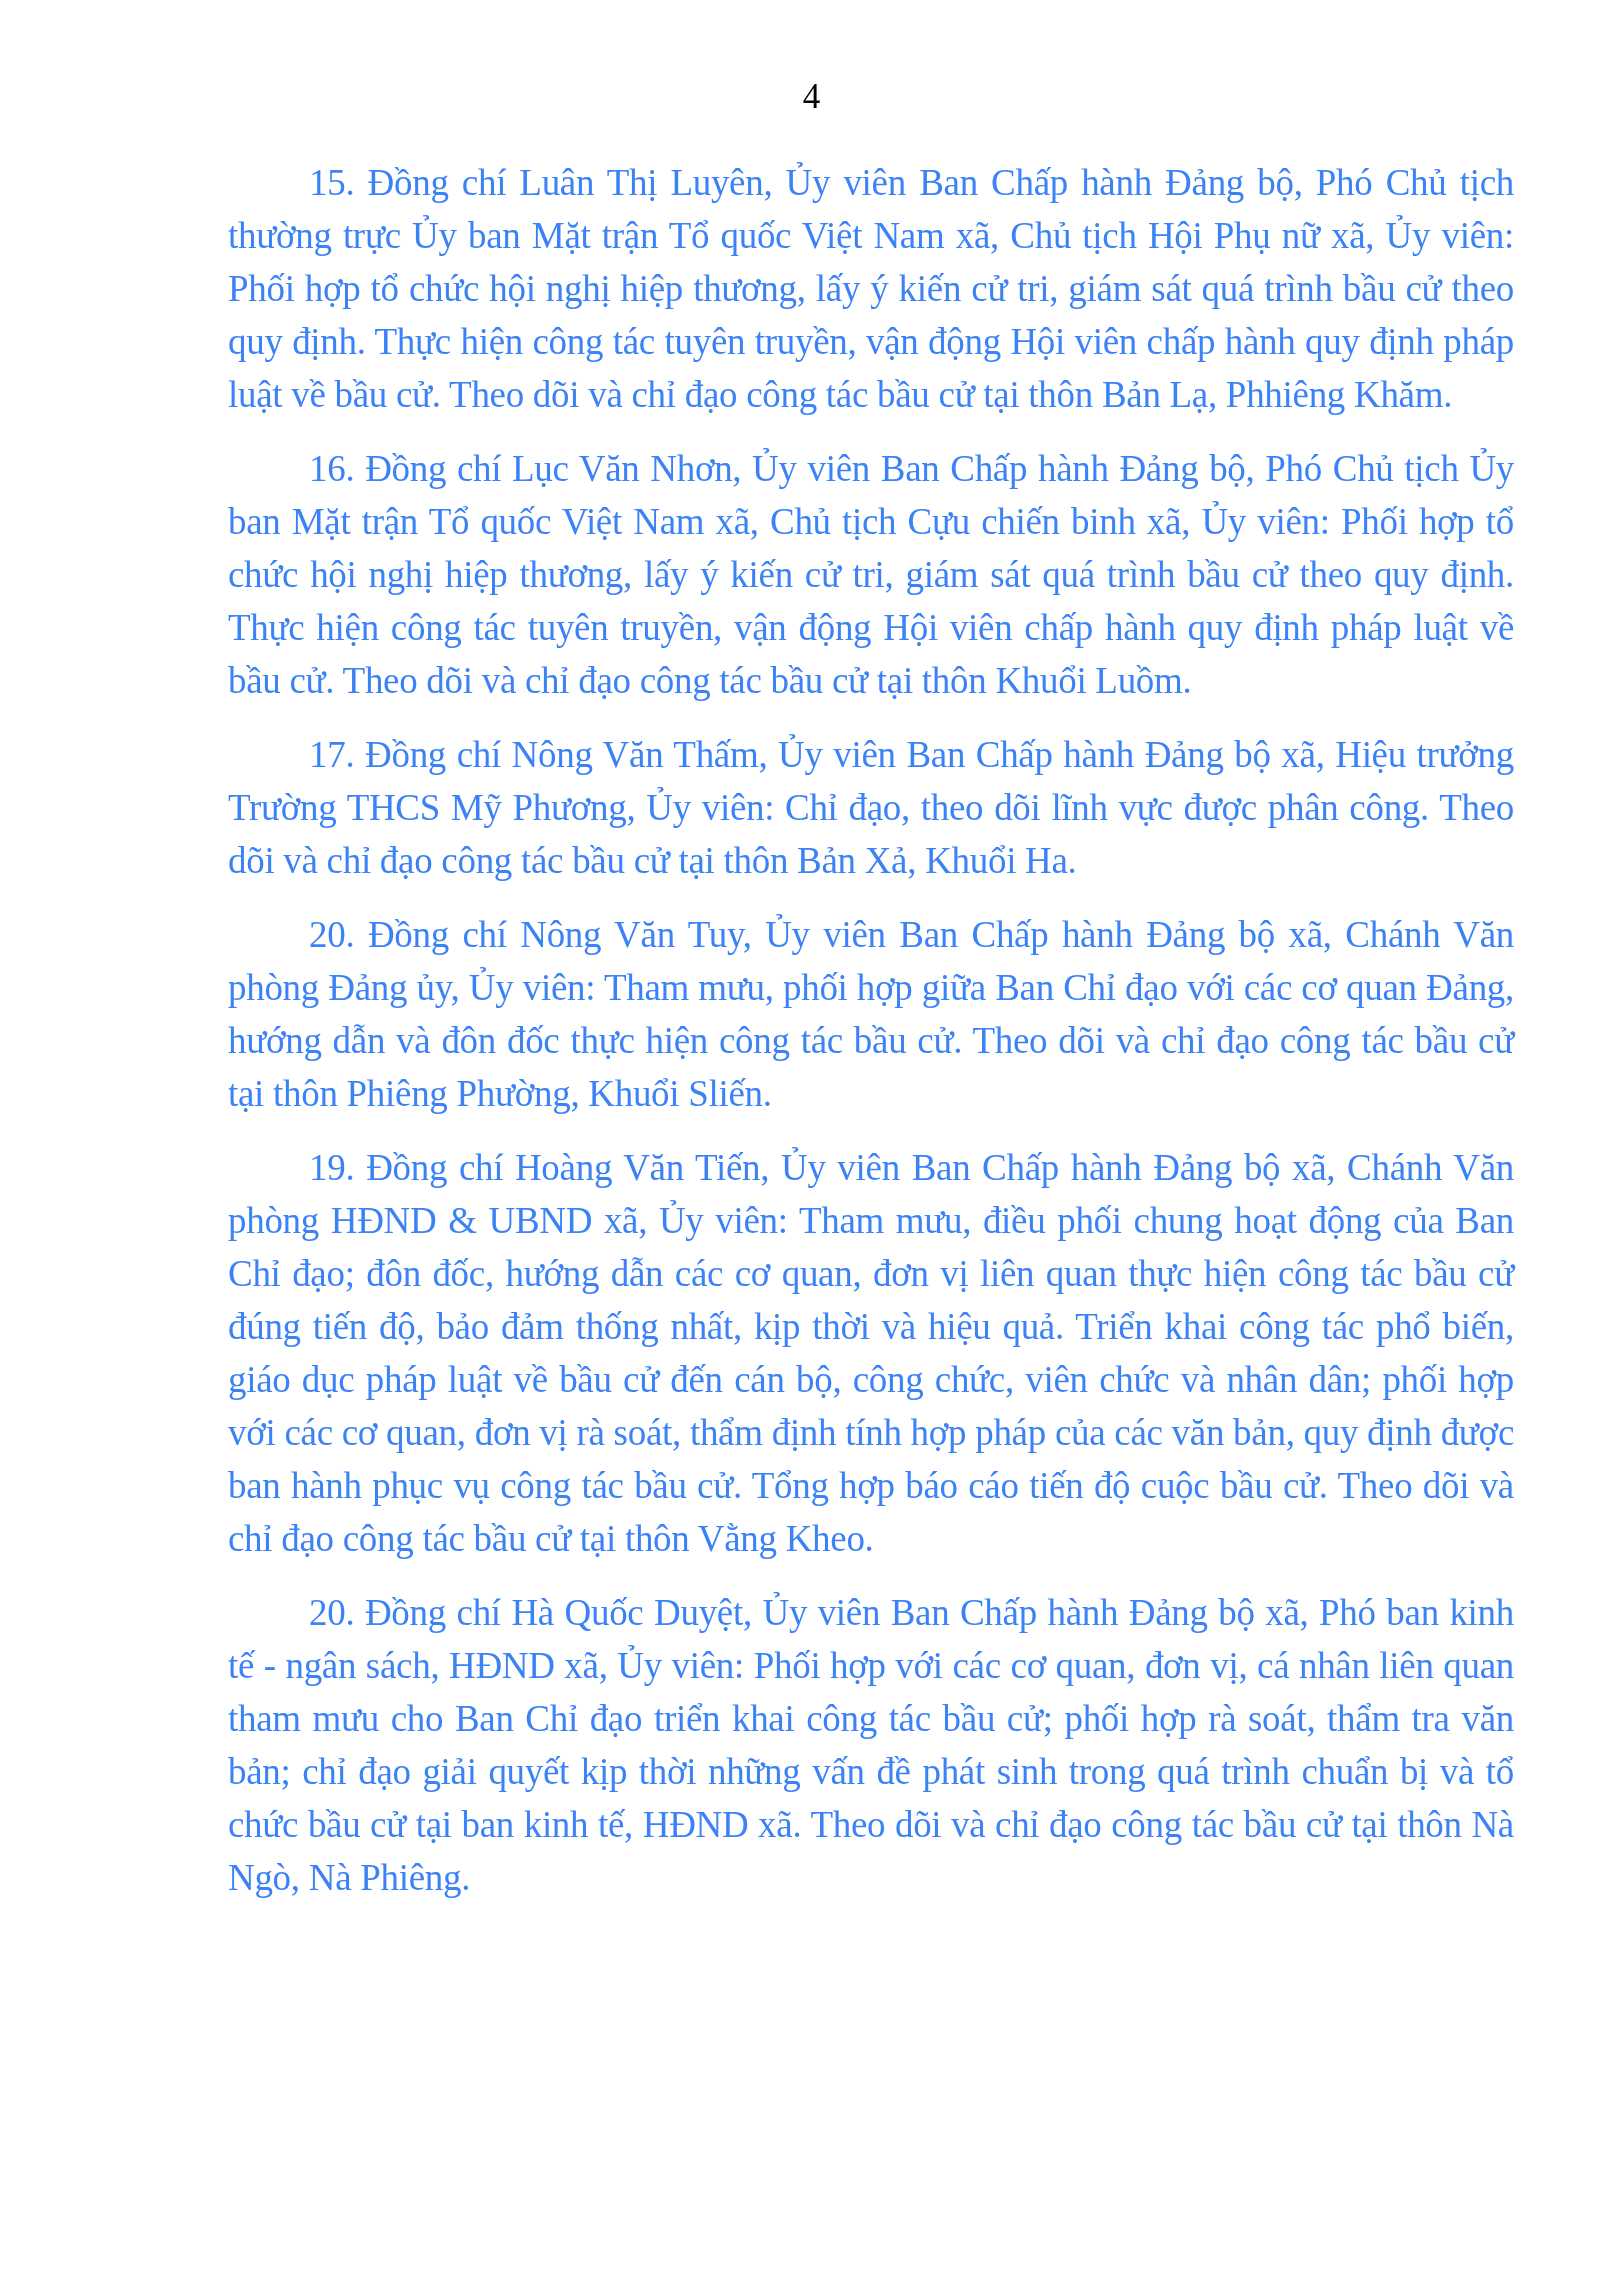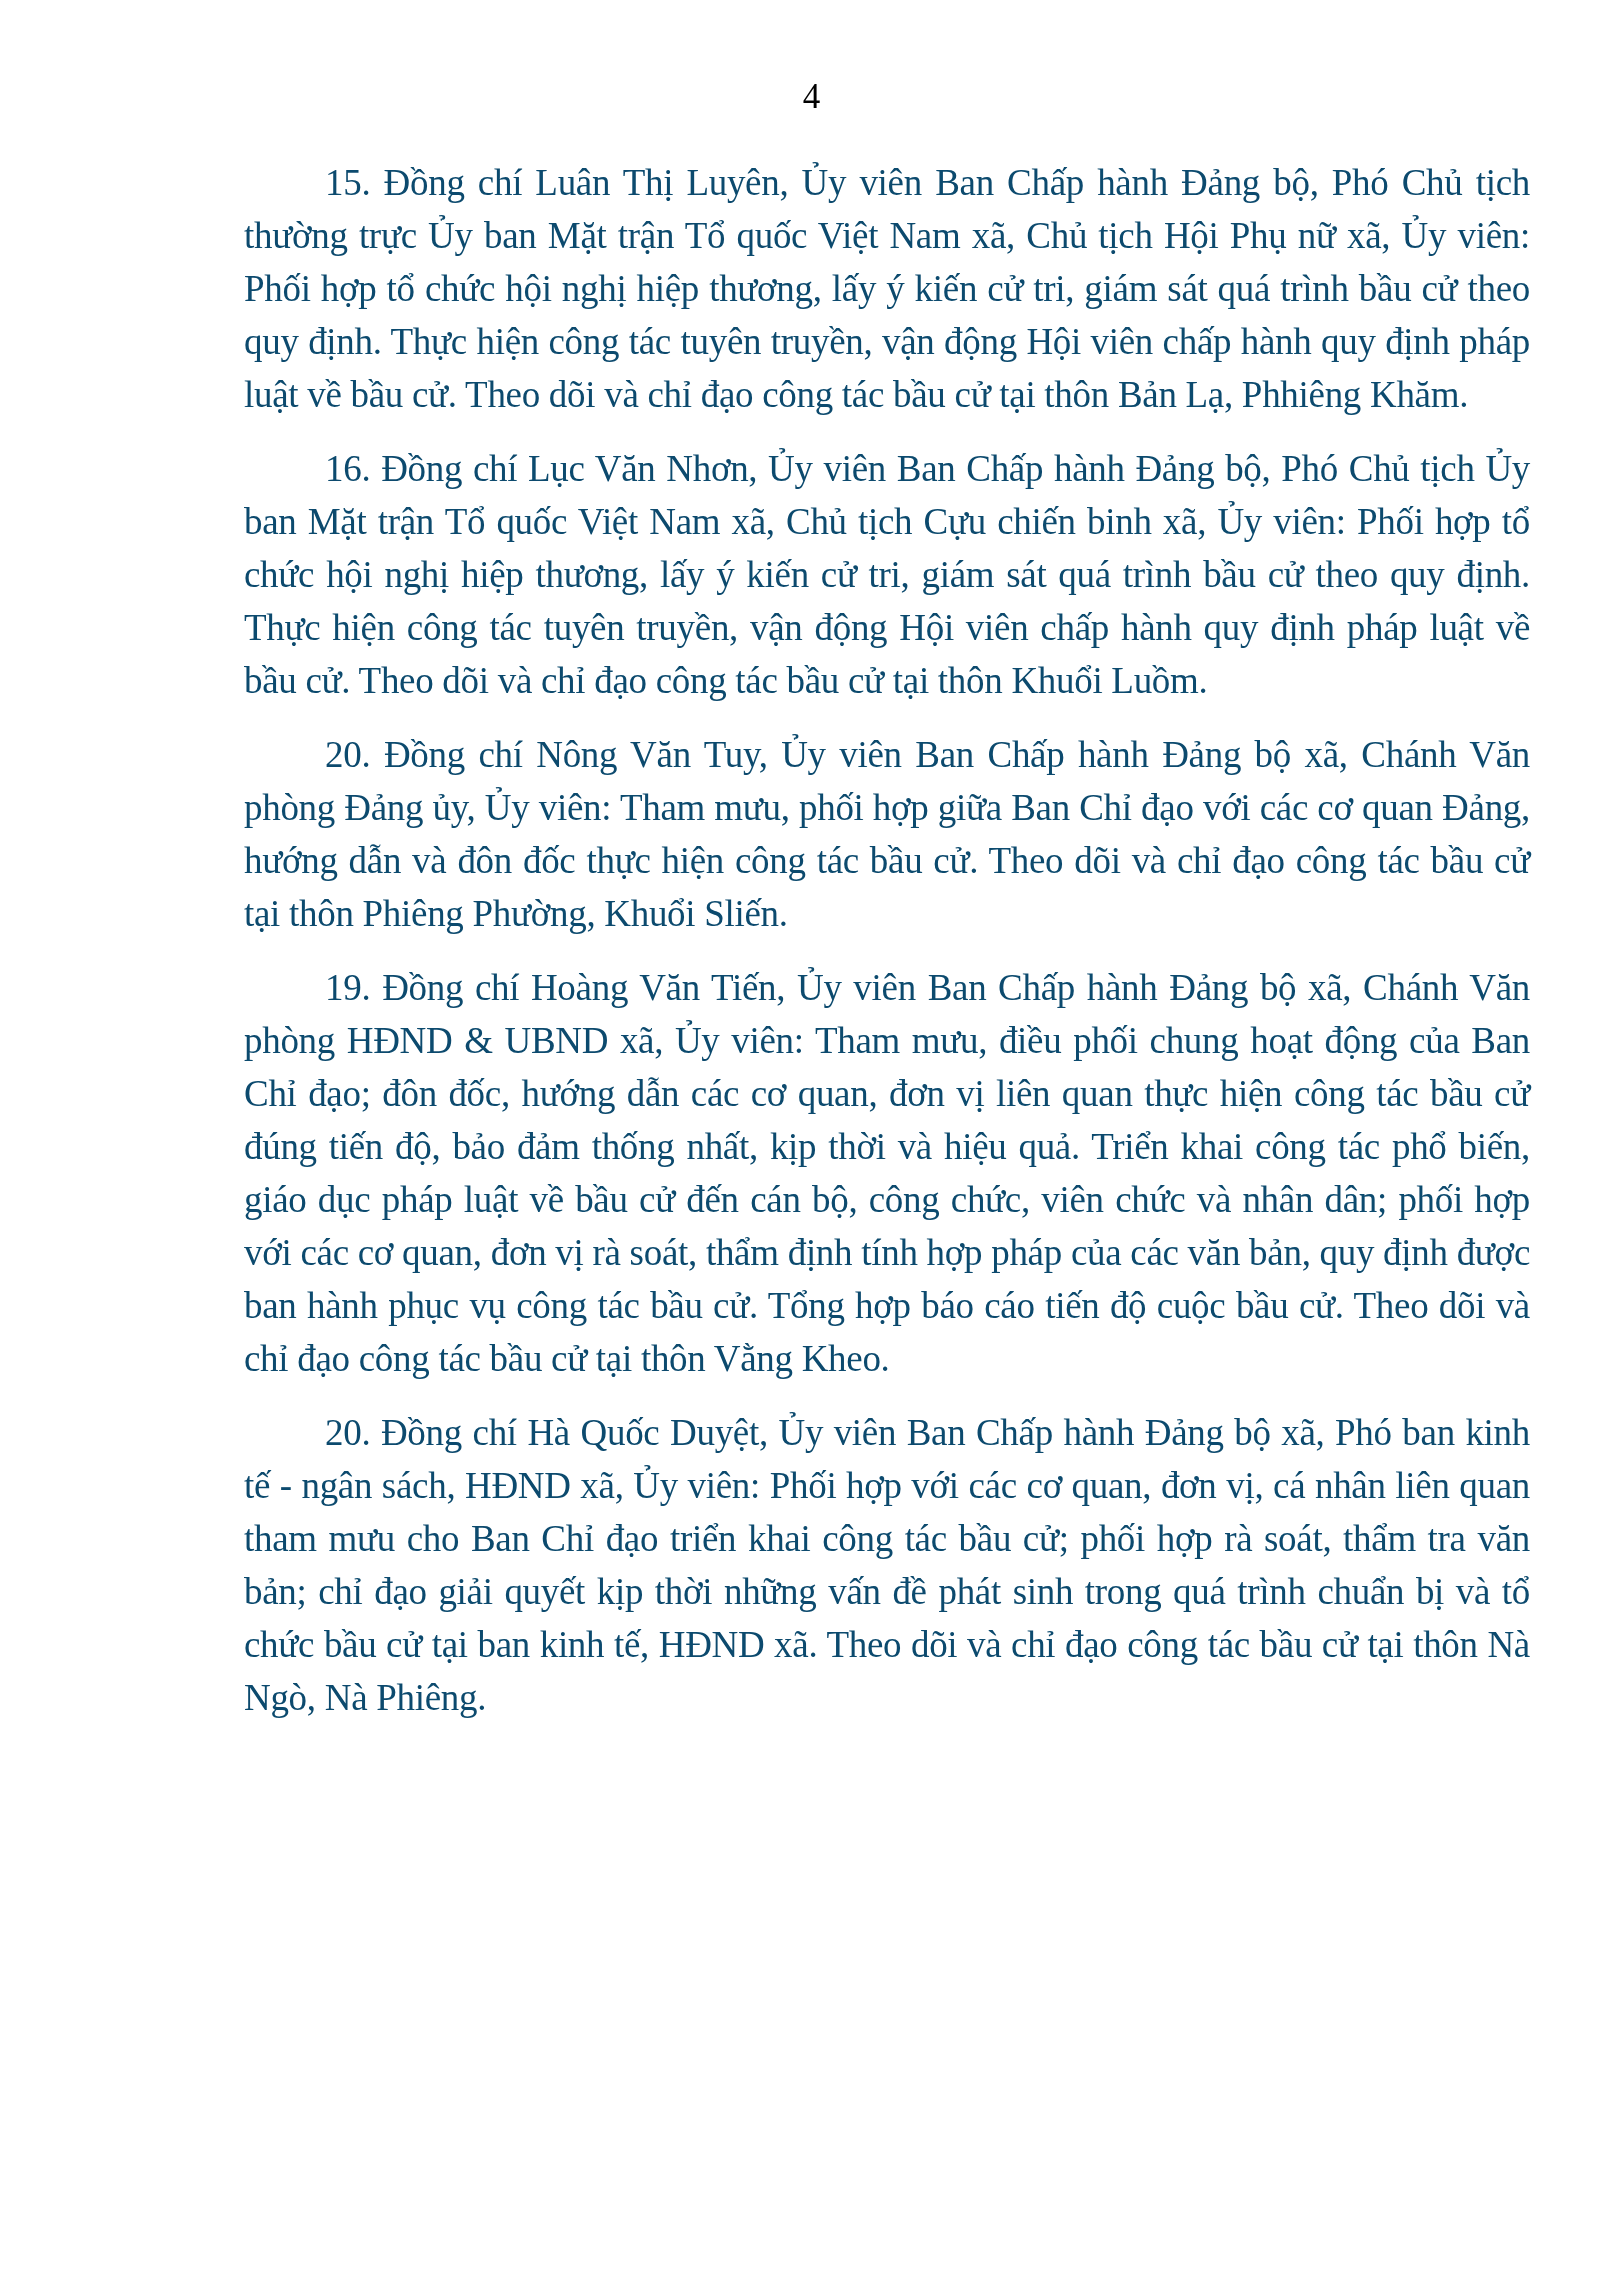--- a/index.html
+++ b/index.html
@@ -5,37 +5,38 @@
   html, body { margin: 0; padding: 0; background: #ffffff; }
   body { width: 1623px; height: 2295px; position: relative; overflow: hidden; }
   .page {
     position: absolute; left: 0; top: 0; width: 1623px; height: 2295px; background: #ffffff;
   }
   .page-number {
     position: absolute; top: 77px; left: 0; width: 1623px; text-align: center;
     font-family: "Liberation Serif", serif; font-size: 35px; color: #000;
   }
   .body-text {
-    position: absolute; left: 244px; top: 156px; width: 1286px;
-    font-family: "Liberation Serif", serif; color: #0c4a6e;
+    position: absolute; left: 228px; top: 156px; width: 1286px;
+    font-family: "Liberation Serif", serif; color: #3b82f6;
     font-size: 37px; line-height: 53px;
   }
   .para {
     margin: 0 0 21px 0; text-align: justify; text-indent: 81px;
     letter-spacing: -0.3px;
   }
   .para .num { display: inline; }
 </style>
 </head>
 <body>
 
 <div class="page">
   <div class="page-number">4</div>
 
   <div class="body-text">
     <p class="para"><span class="num">15.</span> <span>Đồng chí Luân Thị Luyên, Ủy viên Ban Chấp hành Đảng bộ, Phó Chủ tịch thường trực  Ủy ban Mặt trận Tổ quốc Việt Nam xã, Chủ tịch Hội Phụ nữ  xã, Ủy viên: Phối hợp tổ chức hội nghị hiệp thương, lấy ý kiến cử tri, giám sát quá trình bầu cử theo quy định. Thực hiện công tác tuyên truyền, vận động Hội viên chấp hành quy định pháp luật về bầu cử. Theo dõi và chỉ đạo công tác bầu cử tại thôn Bản Lạ, Phhiêng Khăm.</span></p>
     <p class="para"><span class="num">16.</span> <span>Đồng chí Lục Văn Nhơn, Ủy viên Ban Chấp hành Đảng bộ, Phó Chủ tịch Ủy ban Mặt trận Tổ quốc Việt Nam xã, Chủ tịch Cựu chiến binh  xã, Ủy viên: Phối hợp tổ chức hội nghị hiệp thương, lấy ý kiến cử tri, giám sát quá trình bầu cử theo quy định. Thực hiện công tác tuyên truyền, vận động Hội viên chấp hành quy định pháp luật về bầu cử. Theo dõi và chỉ đạo công tác bầu cử tại thôn Khuổi Luồm.</span></p>
+    <p class="para"><span class="num">17.</span> <span>Đồng chí Nông Văn Thấm, Ủy viên Ban Chấp hành Đảng bộ xã, Hiệu trưởng Trường THCS Mỹ Phương, Ủy viên: Chỉ đạo, theo dõi lĩnh vực được phân công. Theo dõi và chỉ đạo công tác bầu cử tại thôn Bản Xả, Khuổi Ha.</span></p>
     <p class="para"><span class="num">20.</span> <span>Đồng chí Nông Văn Tuy, Ủy viên Ban Chấp hành Đảng bộ xã, Chánh Văn phòng Đảng ủy, Ủy viên: Tham mưu, phối hợp giữa Ban Chỉ đạo với các cơ quan Đảng, hướng dẫn và đôn đốc thực hiện công tác bầu cử. Theo dõi và chỉ đạo công tác bầu cử tại thôn Phiêng Phường, Khuổi Sliến.</span></p>
     <p class="para"><span class="num">19.</span> <span>Đồng chí Hoàng Văn Tiến, Ủy viên Ban Chấp hành Đảng bộ xã, Chánh Văn phòng HĐND &amp; UBND xã, Ủy viên: Tham mưu, điều phối chung hoạt động của Ban Chỉ đạo; đôn đốc, hướng dẫn các cơ quan, đơn vị liên quan thực hiện công tác bầu cử đúng tiến độ, bảo đảm thống nhất, kịp thời và hiệu quả. Triển khai công tác phổ biến, giáo dục pháp luật về bầu cử đến cán bộ, công chức, viên chức và nhân dân; phối hợp với các cơ quan, đơn vị rà soát, thẩm định tính hợp pháp của các văn bản, quy định được ban hành phục vụ công tác bầu cử. Tổng hợp báo cáo tiến độ cuộc bầu cử. Theo dõi và chỉ đạo công tác bầu cử tại thôn Vằng Kheo.</span></p>
     <p class="para"><span class="num">20.</span> <span>Đồng chí Hà Quốc Duyệt, Ủy viên Ban Chấp hành Đảng bộ xã, Phó ban kinh tế - ngân sách, HĐND xã, Ủy viên: Phối hợp với các cơ quan, đơn vị, cá nhân liên quan tham mưu cho Ban Chỉ đạo triển khai công tác bầu cử; phối hợp rà soát, thẩm tra văn bản; chỉ đạo giải quyết kịp thời những vấn đề phát sinh trong quá trình chuẩn bị và tổ chức bầu cử tại ban kinh tế, HĐND xã. Theo dõi và chỉ đạo công tác bầu cử tại thôn Nà Ngò, Nà Phiêng.</span></p>
   </div>
 </div>
 
 
 </body></html>

